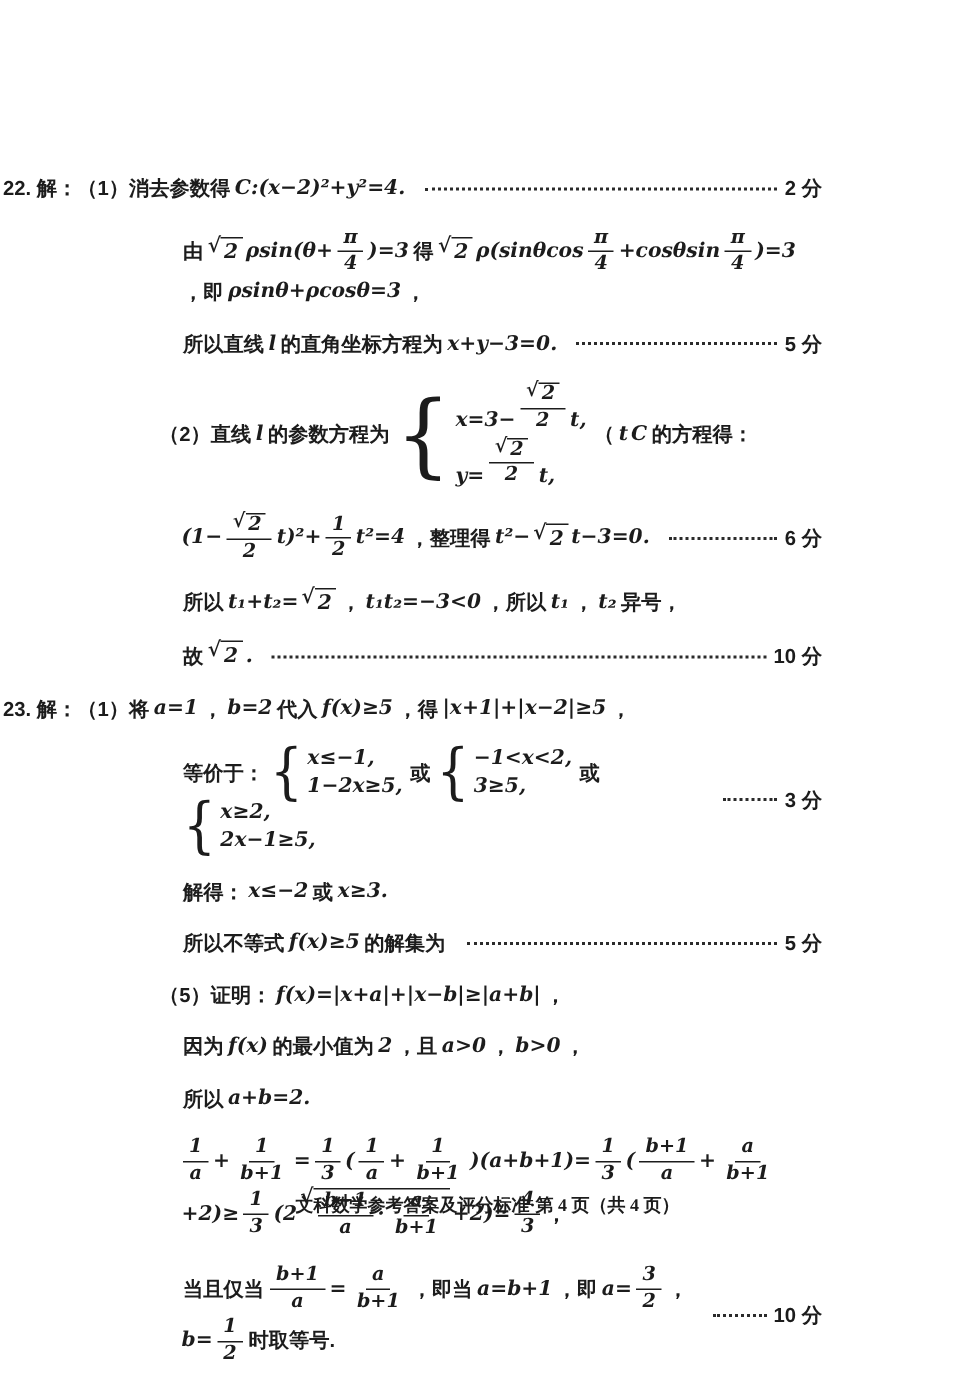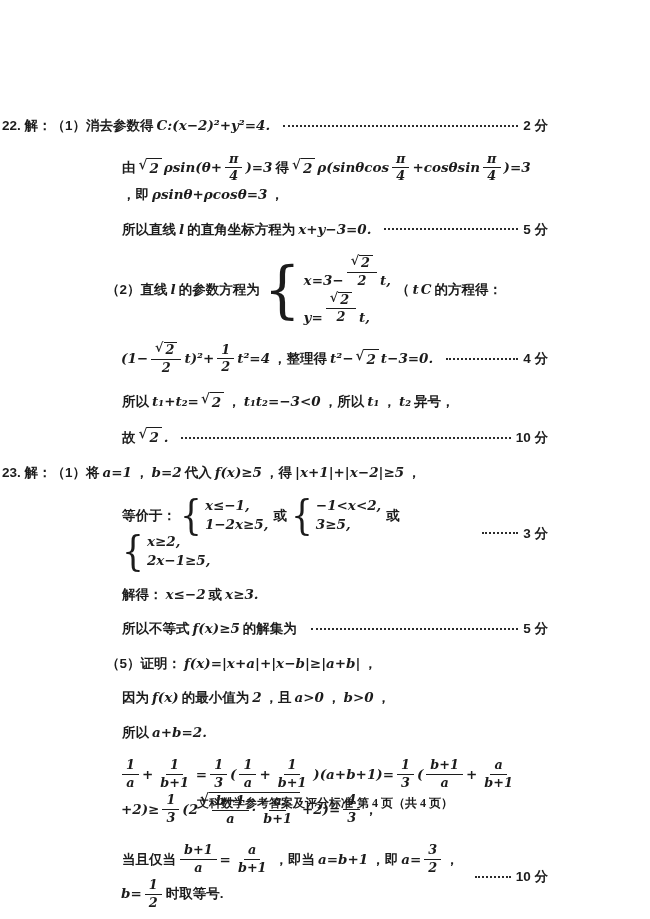--- a/index.html
+++ b/index.html
@@ -227,21 +227,21 @@
           <span class="m">t²−</span>
           <span class="sqrt">
             <span class="rad">√</span>
             <span class="radc">
               <span class="m">2</span>
             </span>
           </span>
           <span class="m">t−3=0.</span>
         </span>
         <span class="leader"></span>
-        <span class="score">4 分</span>
+        <span class="score">6 分</span>
       </div>
       <div class="line ind-c">
         <span class="line-content">
           <span class="cn">所以</span>
           <span class="m">t₁+t₂=</span>
           <span class="sqrt">
             <span class="rad">√</span>
             <span class="radc">
               <span class="m">2</span>
             </span>

